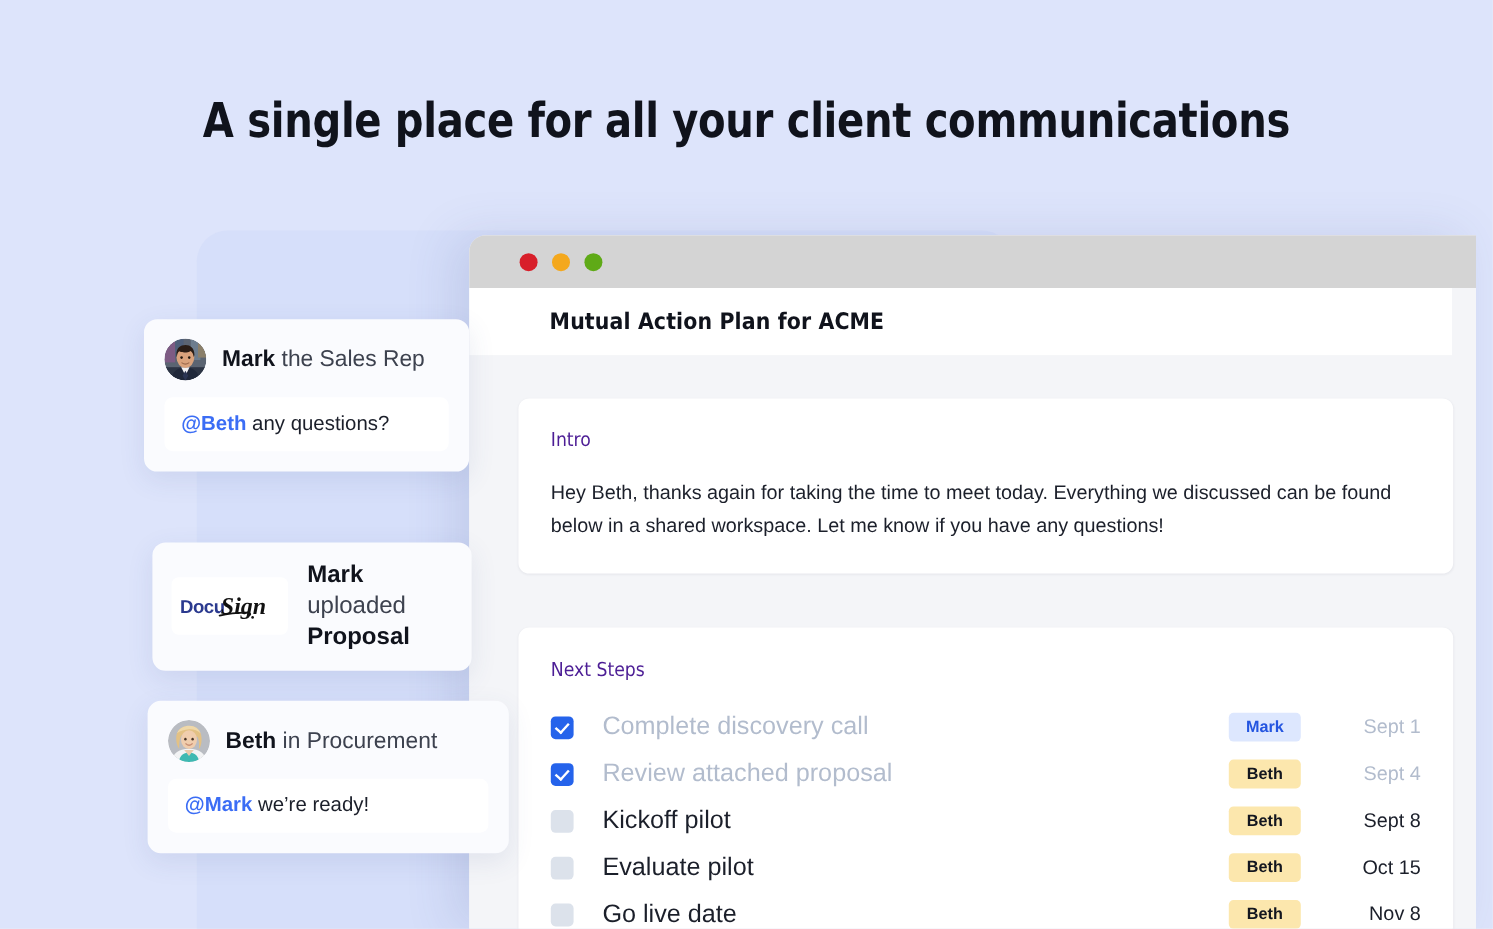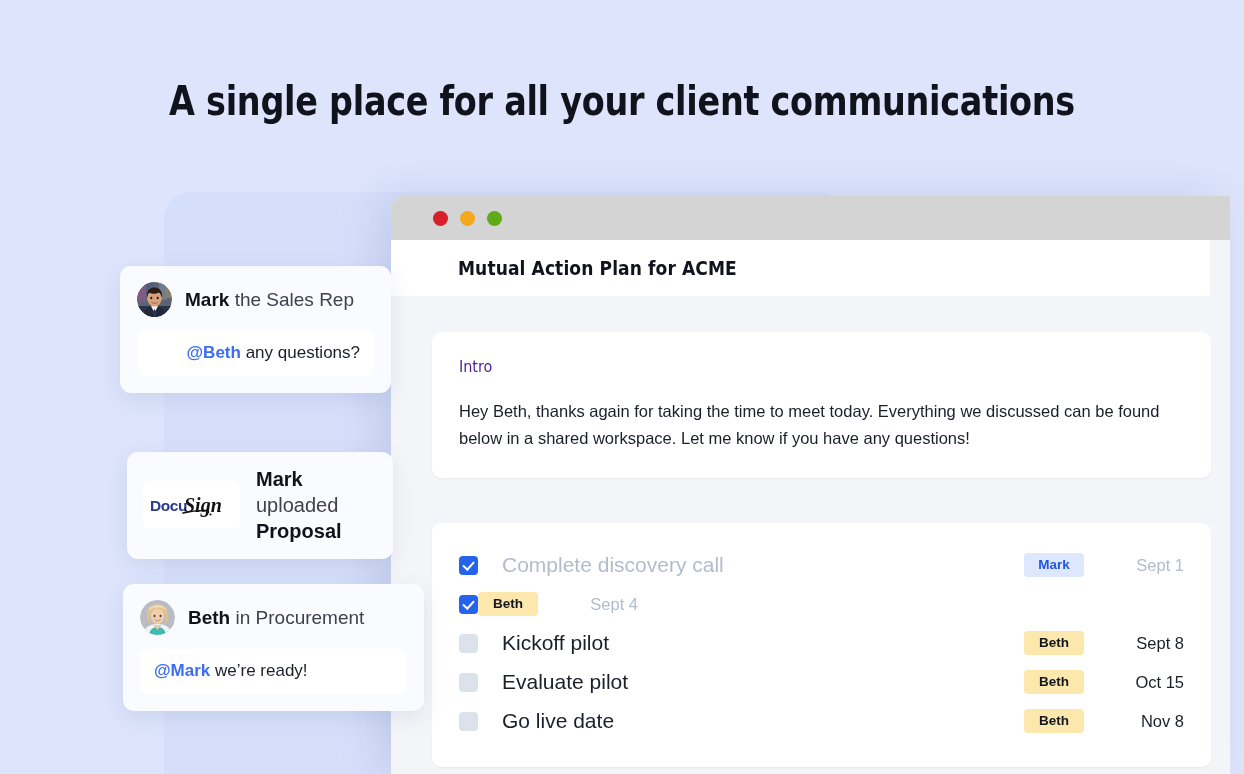--- a/index.html
+++ b/index.html
@@ -174,21 +174,21 @@
   .step-row.done .step-date { color: #b2bccd; }
 
   
   .float-card {
     position: absolute;
     background: #fafbfe;
     border-radius: 11px;
     box-shadow: 0 7px 22px rgba(60, 78, 140, 0.10);
   }
 
-  .fc-mark  { left: 120px; top: 266px;  width: 271px; padding: 16px 17px 17px 17px; text-align: right; }
+  .fc-mark  { left: 120px; top: 266px;  width: 271px; padding: 16px 17px 17px 17px; }
   .fc-docu  { left: 127px; top: 452px;  width: 266px; padding: 14px 16px 15px 16px; }
   .fc-beth  { left: 93px;  top: 584px;  width: 301px; padding: 16px 17px 17px 17px; margin-left: 30px; }
 
   .fc-head {
     display: flex;
     align-items: center;
     gap: 13px;
     margin-bottom: 14px;
   }
   .avatar {
@@ -257,29 +257,31 @@
   </div>
 
   <div class="doc-body">
 
     <div class="card">
       <div class="card-heading">Intro</div>
       <div class="intro-text">Hey Beth, thanks again for taking the time to meet today. Everything we discussed can be found below in a shared workspace. Let me know if you have any questions!</div>
     </div>
 
     <div class="card">
+      <div class="card-heading">Next Steps</div>
       <div class="steps" id="steps-container">
           <div class="step-row done">
             <div class="checkbox checked"></div>
             <div class="step-label">Complete discovery call</div>
             <div class="owner-badge owner-mark">Mark</div>
             <div class="step-date">Sept 1</div>
           </div>
           <div class="step-row done">
             <div class="checkbox checked"></div>
+            <div class="step-label">Review attached proposal</div>
             <div class="owner-badge owner-beth">Beth</div>
             <div class="step-date">Sept 4</div>
           </div>
           <div class="step-row">
             <div class="checkbox"></div>
             <div class="step-label">Kickoff pilot</div>
             <div class="owner-badge owner-beth">Beth</div>
             <div class="step-date">Sept 8</div>
           </div>
           <div class="step-row">

